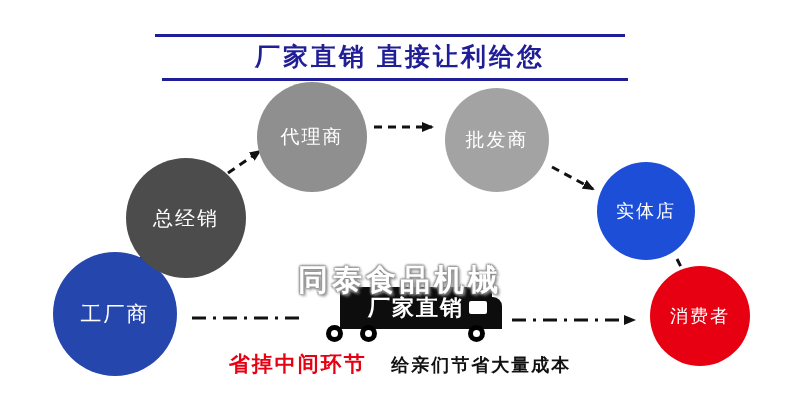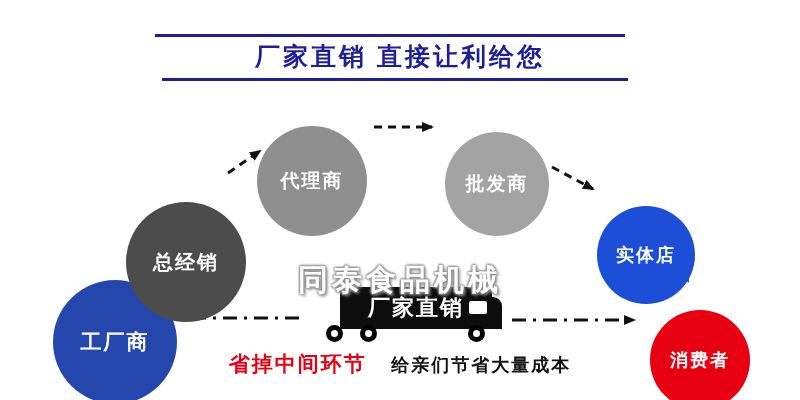--- a/index.html
+++ b/index.html
@@ -19,23 +19,23 @@
   }
   .title-rule{position:absolute;height:3px;background:#201e96;}
   .rule-top{top:34px;left:155px;width:470px;}
   .rule-bottom{top:78px;left:162px;width:466px;}
   
   .overlay{position:absolute;top:0;left:0;pointer-events:none;}
   
   .node{
     position:absolute;border-radius:50%;
     display:flex;align-items:center;justify-content:center;
-    color:#ffffff;font-weight:bold;letter-spacing:2px;margin-top:44px;
+    color:#ffffff;font-weight:normal;letter-spacing:2px;
   }
-  .n0{left:53px; top:236px;width:124px;height:124px;font-size:21px;}
+  .n0{left:53px; top:252px;width:124px;height:124px;font-size:21px;}
   .n1{left:126px;top:158px;width:120px;height:120px;font-size:20px;}
   .n2{left:257px;top:82px; width:110px;height:110px;font-size:19px;}
   .n3{left:445px;top:88px; width:104px;height:104px;font-size:19px;}
   .n4{left:597px;top:162px;width:98px; height:98px; font-size:18px;}
   .n5{left:650px;top:266px;width:100px;height:100px;font-size:18px;}
   
   .truck{position:absolute;left:310px;top:285px;width:200px;height:62px;}
   .truck-body{
     position:absolute;left:0;top:2px;width:152px;height:42px;
     background:#0d0d0d;

